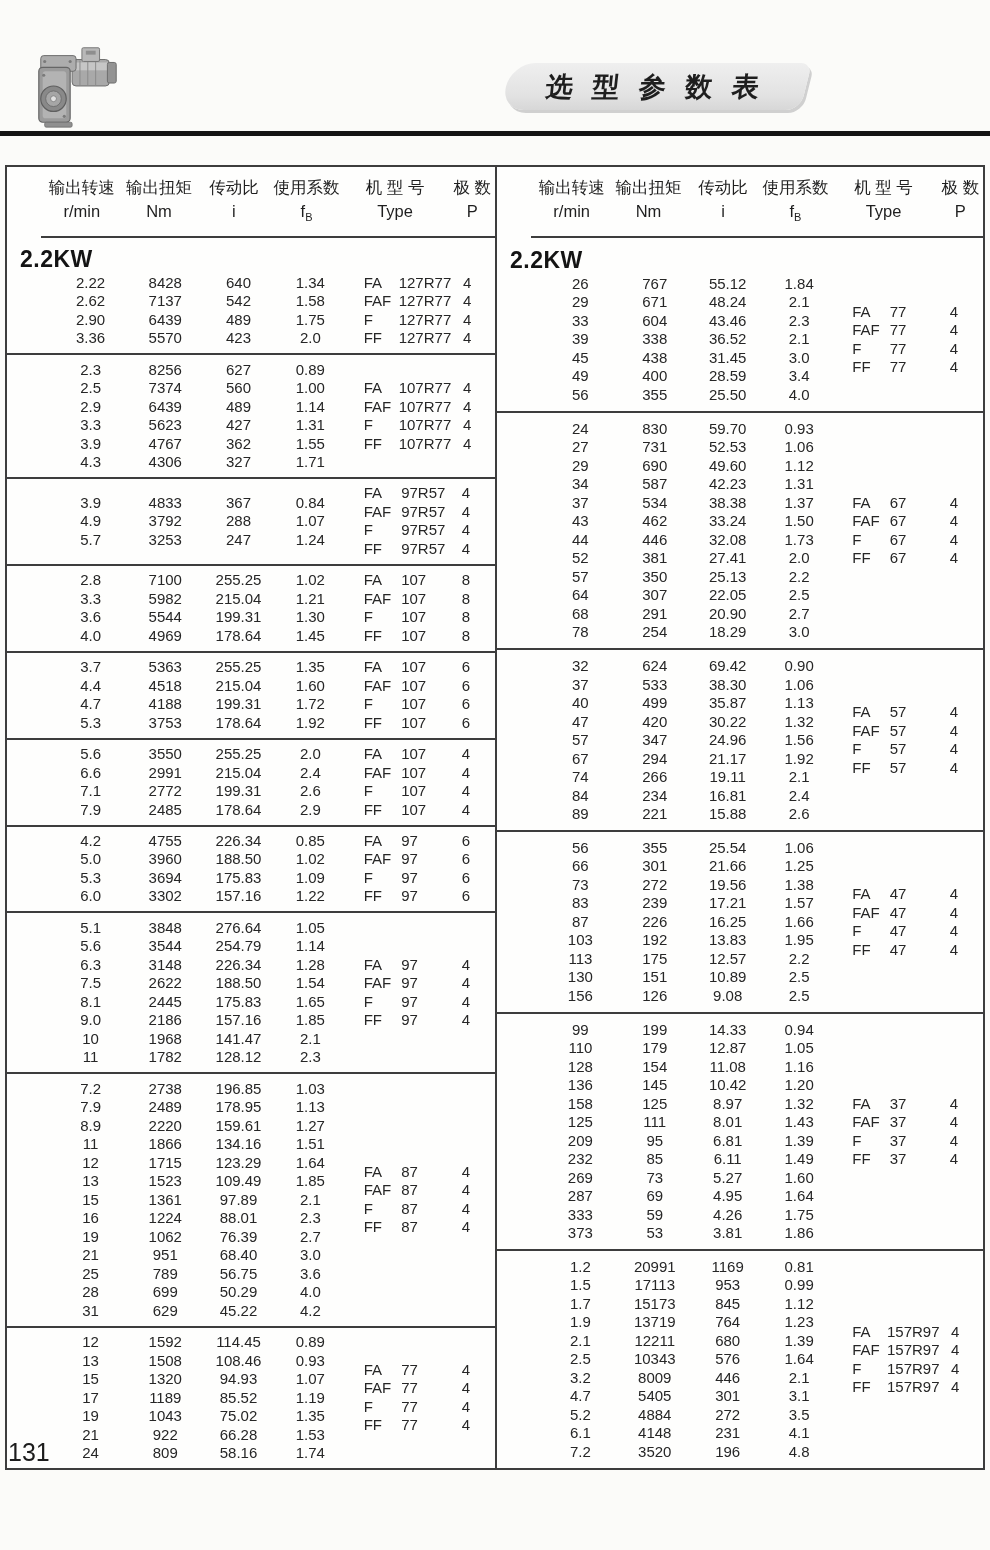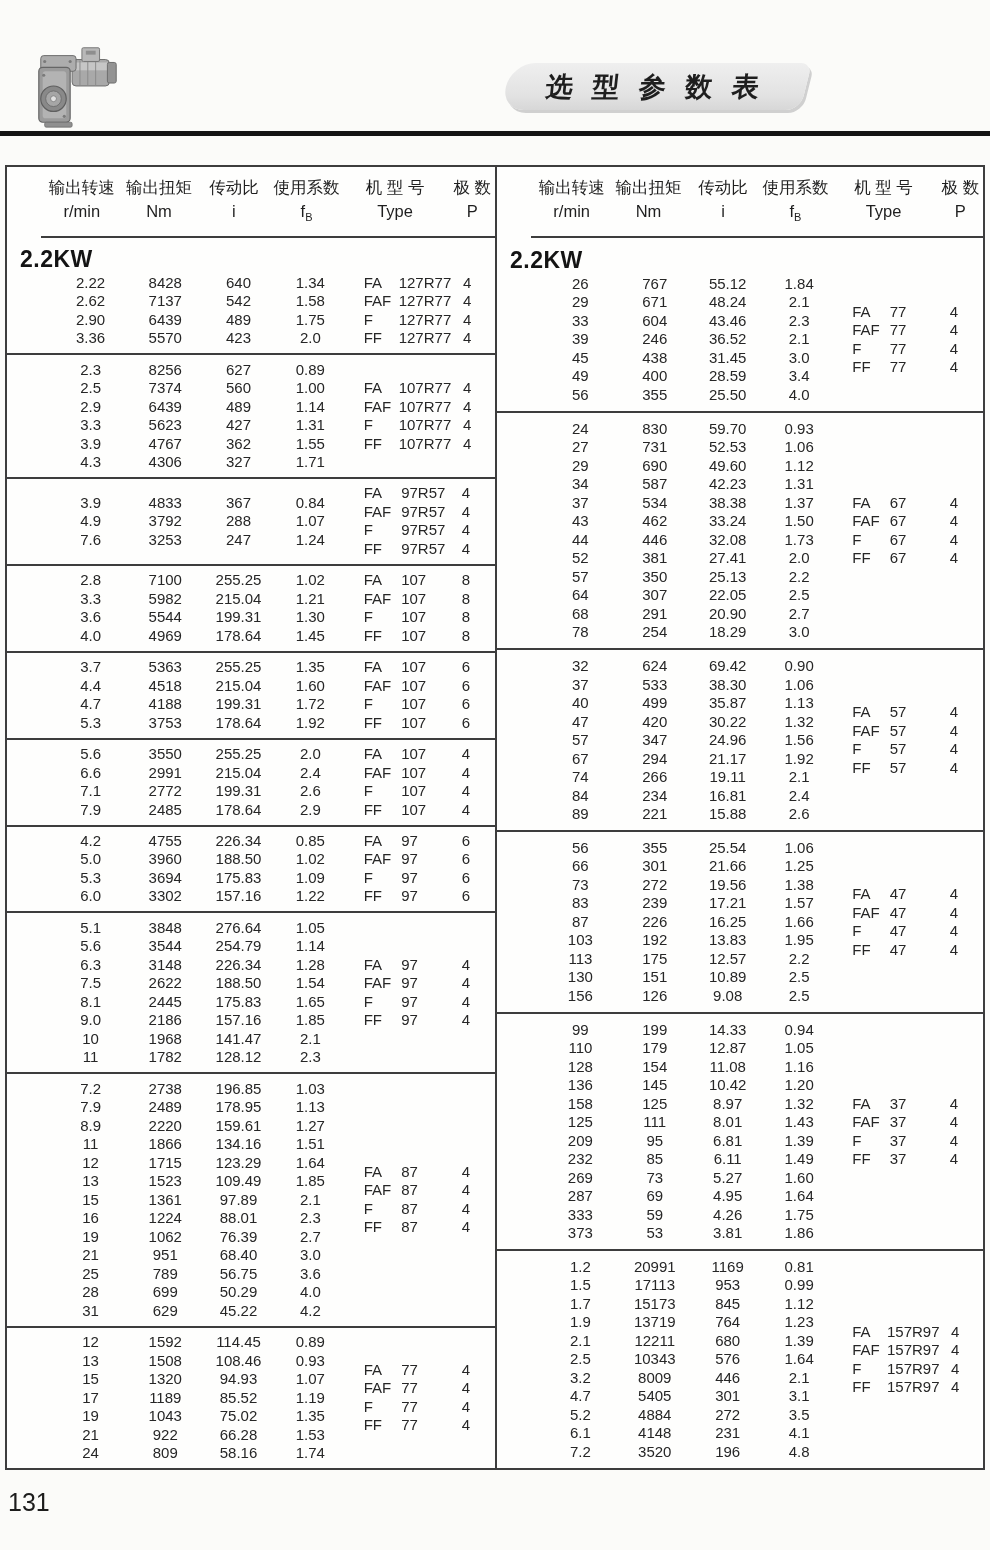--- a/index.html
+++ b/index.html
@@ -59,21 +59,21 @@
   .c-nm{width:24%; text-align:center;}
   .c-i{width:26%; text-align:center;}
   .c-fb{width:23%; text-align:center;}
 
   .types { width:34%; }
   .trow { display:flex; font-size:15px; line-height:18.5px; padding-left:13%; }
   .t-pre { width:2.5em; text-align:left; }
   .t-size { flex:1; text-align:left; }
   .t-p { width:34px; margin-right:12px; text-align:center; }
 
-  .page-number { position:absolute; left:8px; top:1488px; font-size:25px; color:#1c1c1c; }
+  .page-number { position:absolute; left:8px; top:1438px; font-size:25px; color:#1c1c1c; }
 </style>
 </head>
 <body>
 
 <div class="motor">
   <svg viewBox="0 0 100 100" width="100" height="98">
 
     <rect x="44" y="24" width="38" height="27" rx="4" fill="#a9a9a9" stroke="#6d6d6d" stroke-width="1"></rect>
     <rect x="46" y="27" width="34" height="8" fill="#c6c6c6"></rect>
     <rect x="80" y="27" width="9" height="21" rx="2" fill="#939393" stroke="#6d6d6d" stroke-width="1"></rect>
@@ -254,21 +254,21 @@
                 <div class="c-i">367</div>
                 <div class="c-fb">0.84</div>
               </div>
               <div class="drow">
                 <div class="c-speed">4.9</div>
                 <div class="c-nm">3792</div>
                 <div class="c-i">288</div>
                 <div class="c-fb">1.07</div>
               </div>
               <div class="drow">
-                <div class="c-speed">7.6</div>
+                <div class="c-speed">5.7</div>
                 <div class="c-nm">3253</div>
                 <div class="c-i">247</div>
                 <div class="c-fb">1.24</div>
               </div>
             </div>
             <div class="types">
               <div class="trow">
                 <span class="t-pre">FA</span>
                 <span class="t-size">97R57</span>
                 <span class="t-p">4</span>
@@ -790,21 +790,21 @@
                 <div class="c-fb">2.1</div>
               </div>
               <div class="drow">
                 <div class="c-speed">33</div>
                 <div class="c-nm">604</div>
                 <div class="c-i">43.46</div>
                 <div class="c-fb">2.3</div>
               </div>
               <div class="drow">
                 <div class="c-speed">39</div>
-                <div class="c-nm">246</div>
+                <div class="c-nm">338</div>
                 <div class="c-i">36.52</div>
                 <div class="c-fb">2.1</div>
               </div>
               <div class="drow">
                 <div class="c-speed">45</div>
                 <div class="c-nm">438</div>
                 <div class="c-i">31.45</div>
                 <div class="c-fb">3.0</div>
               </div>
               <div class="drow">

